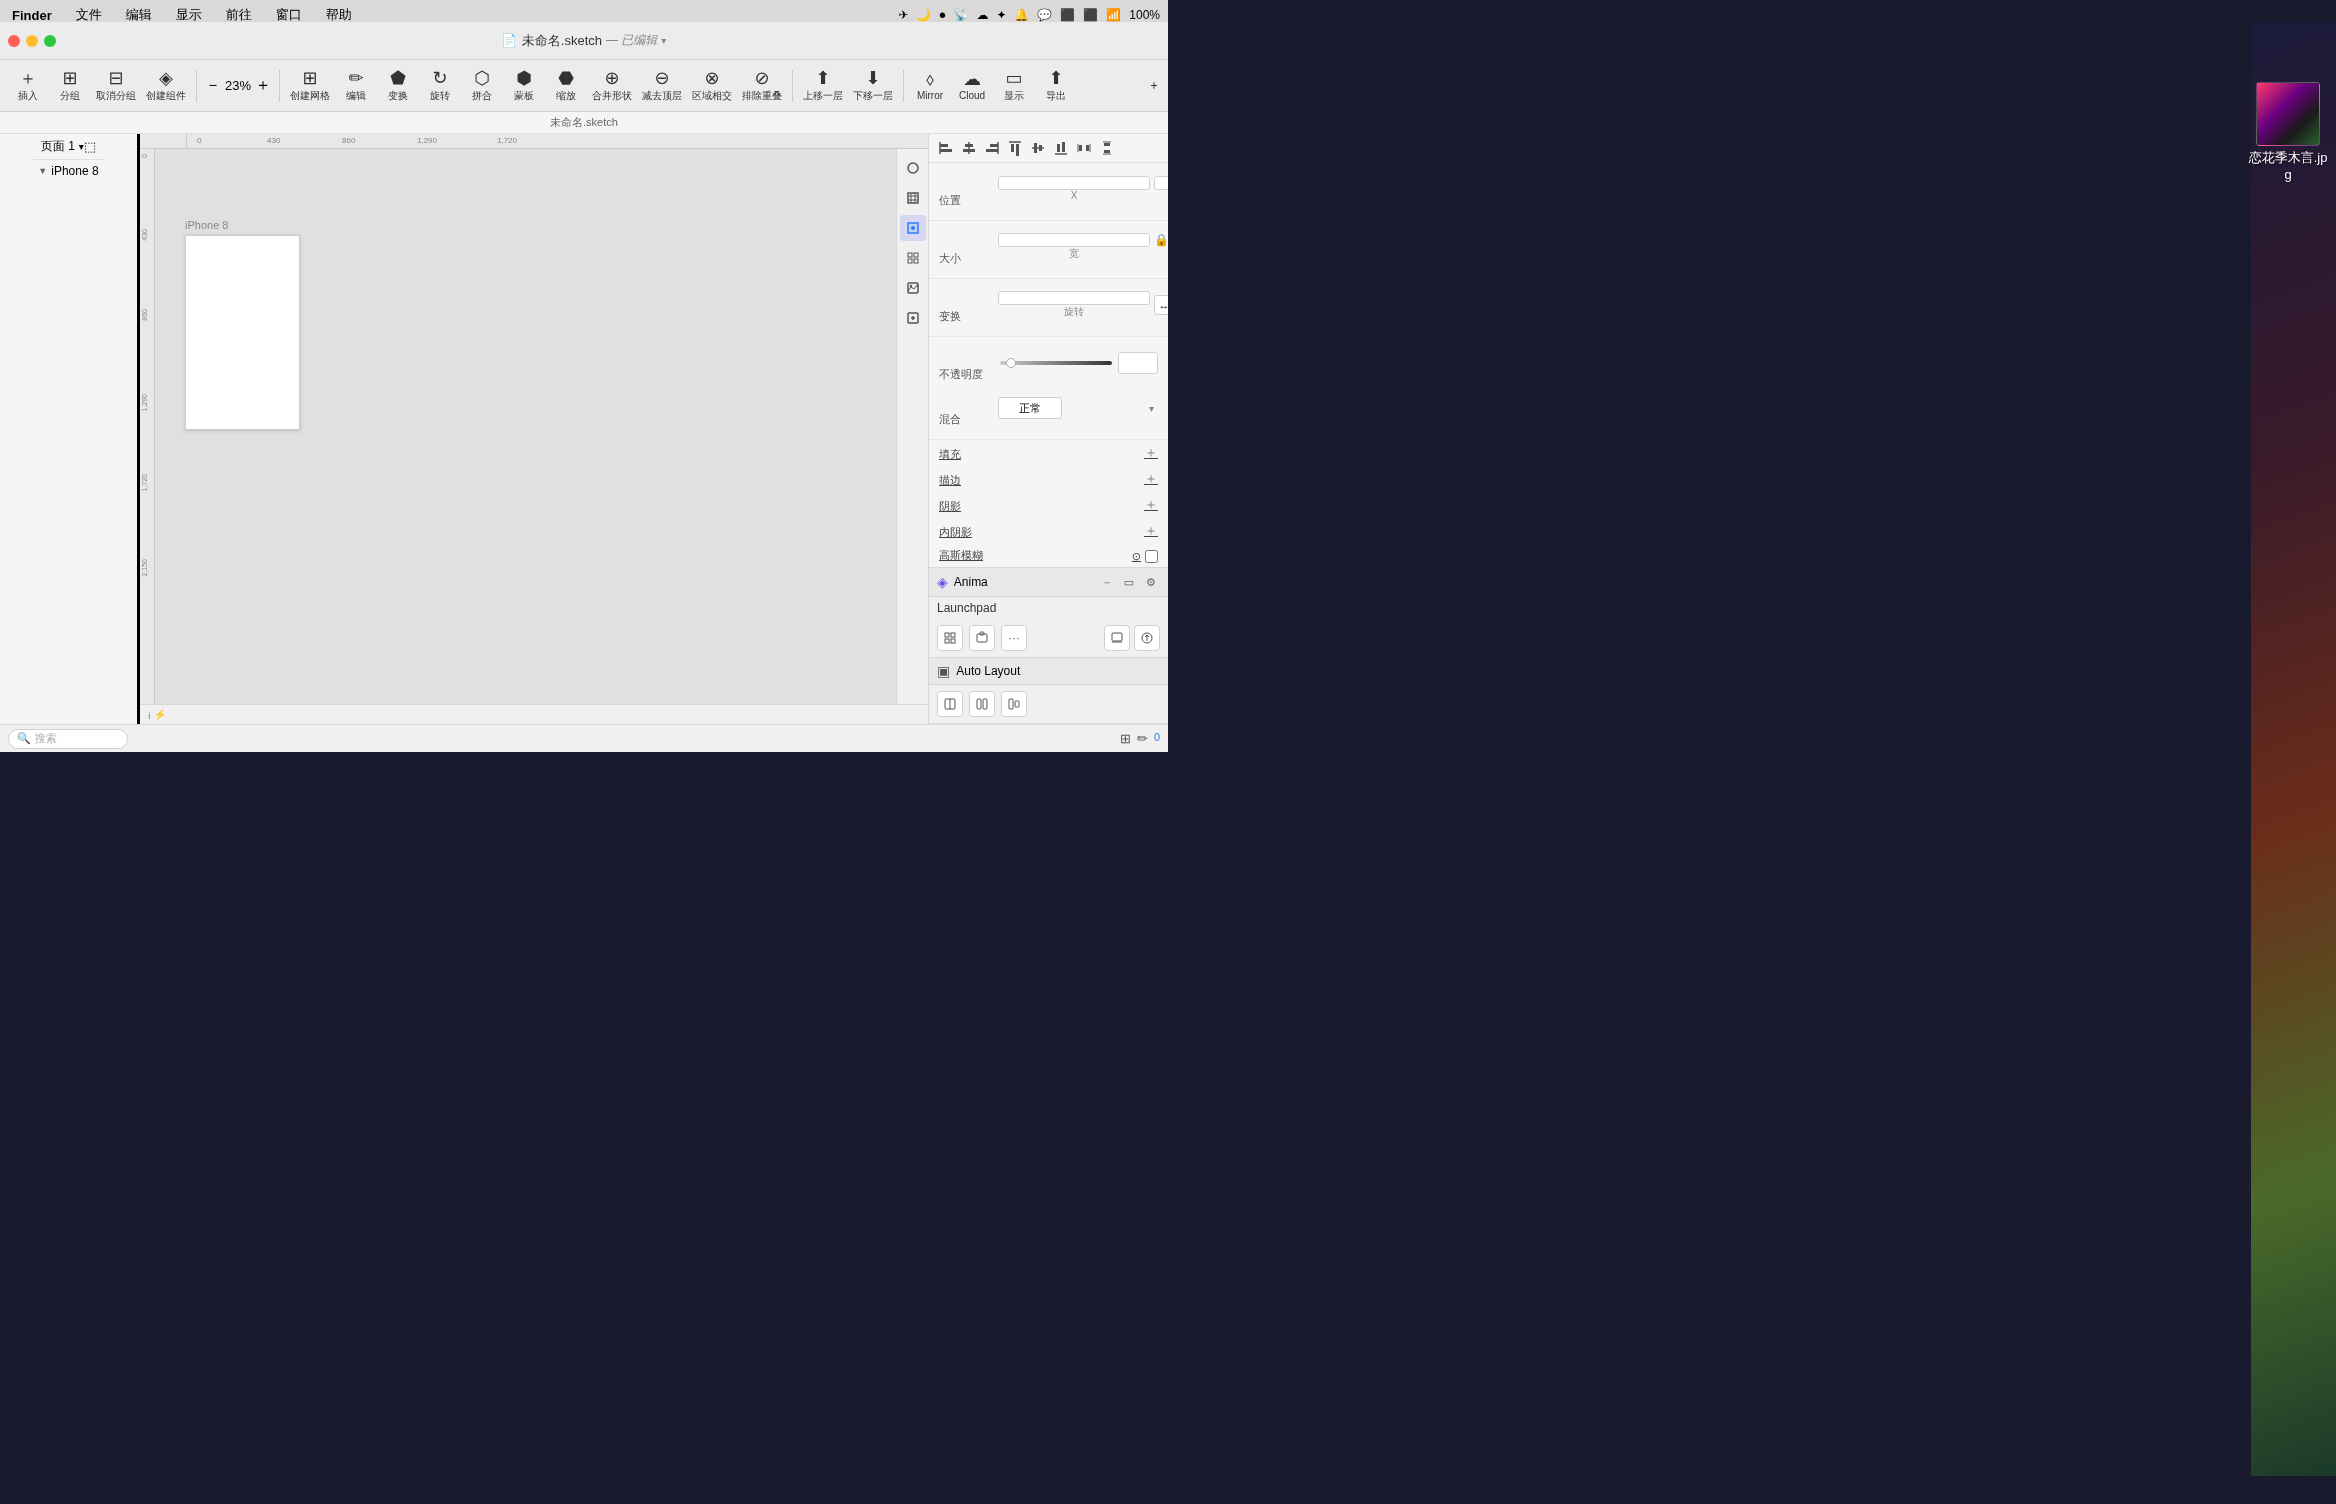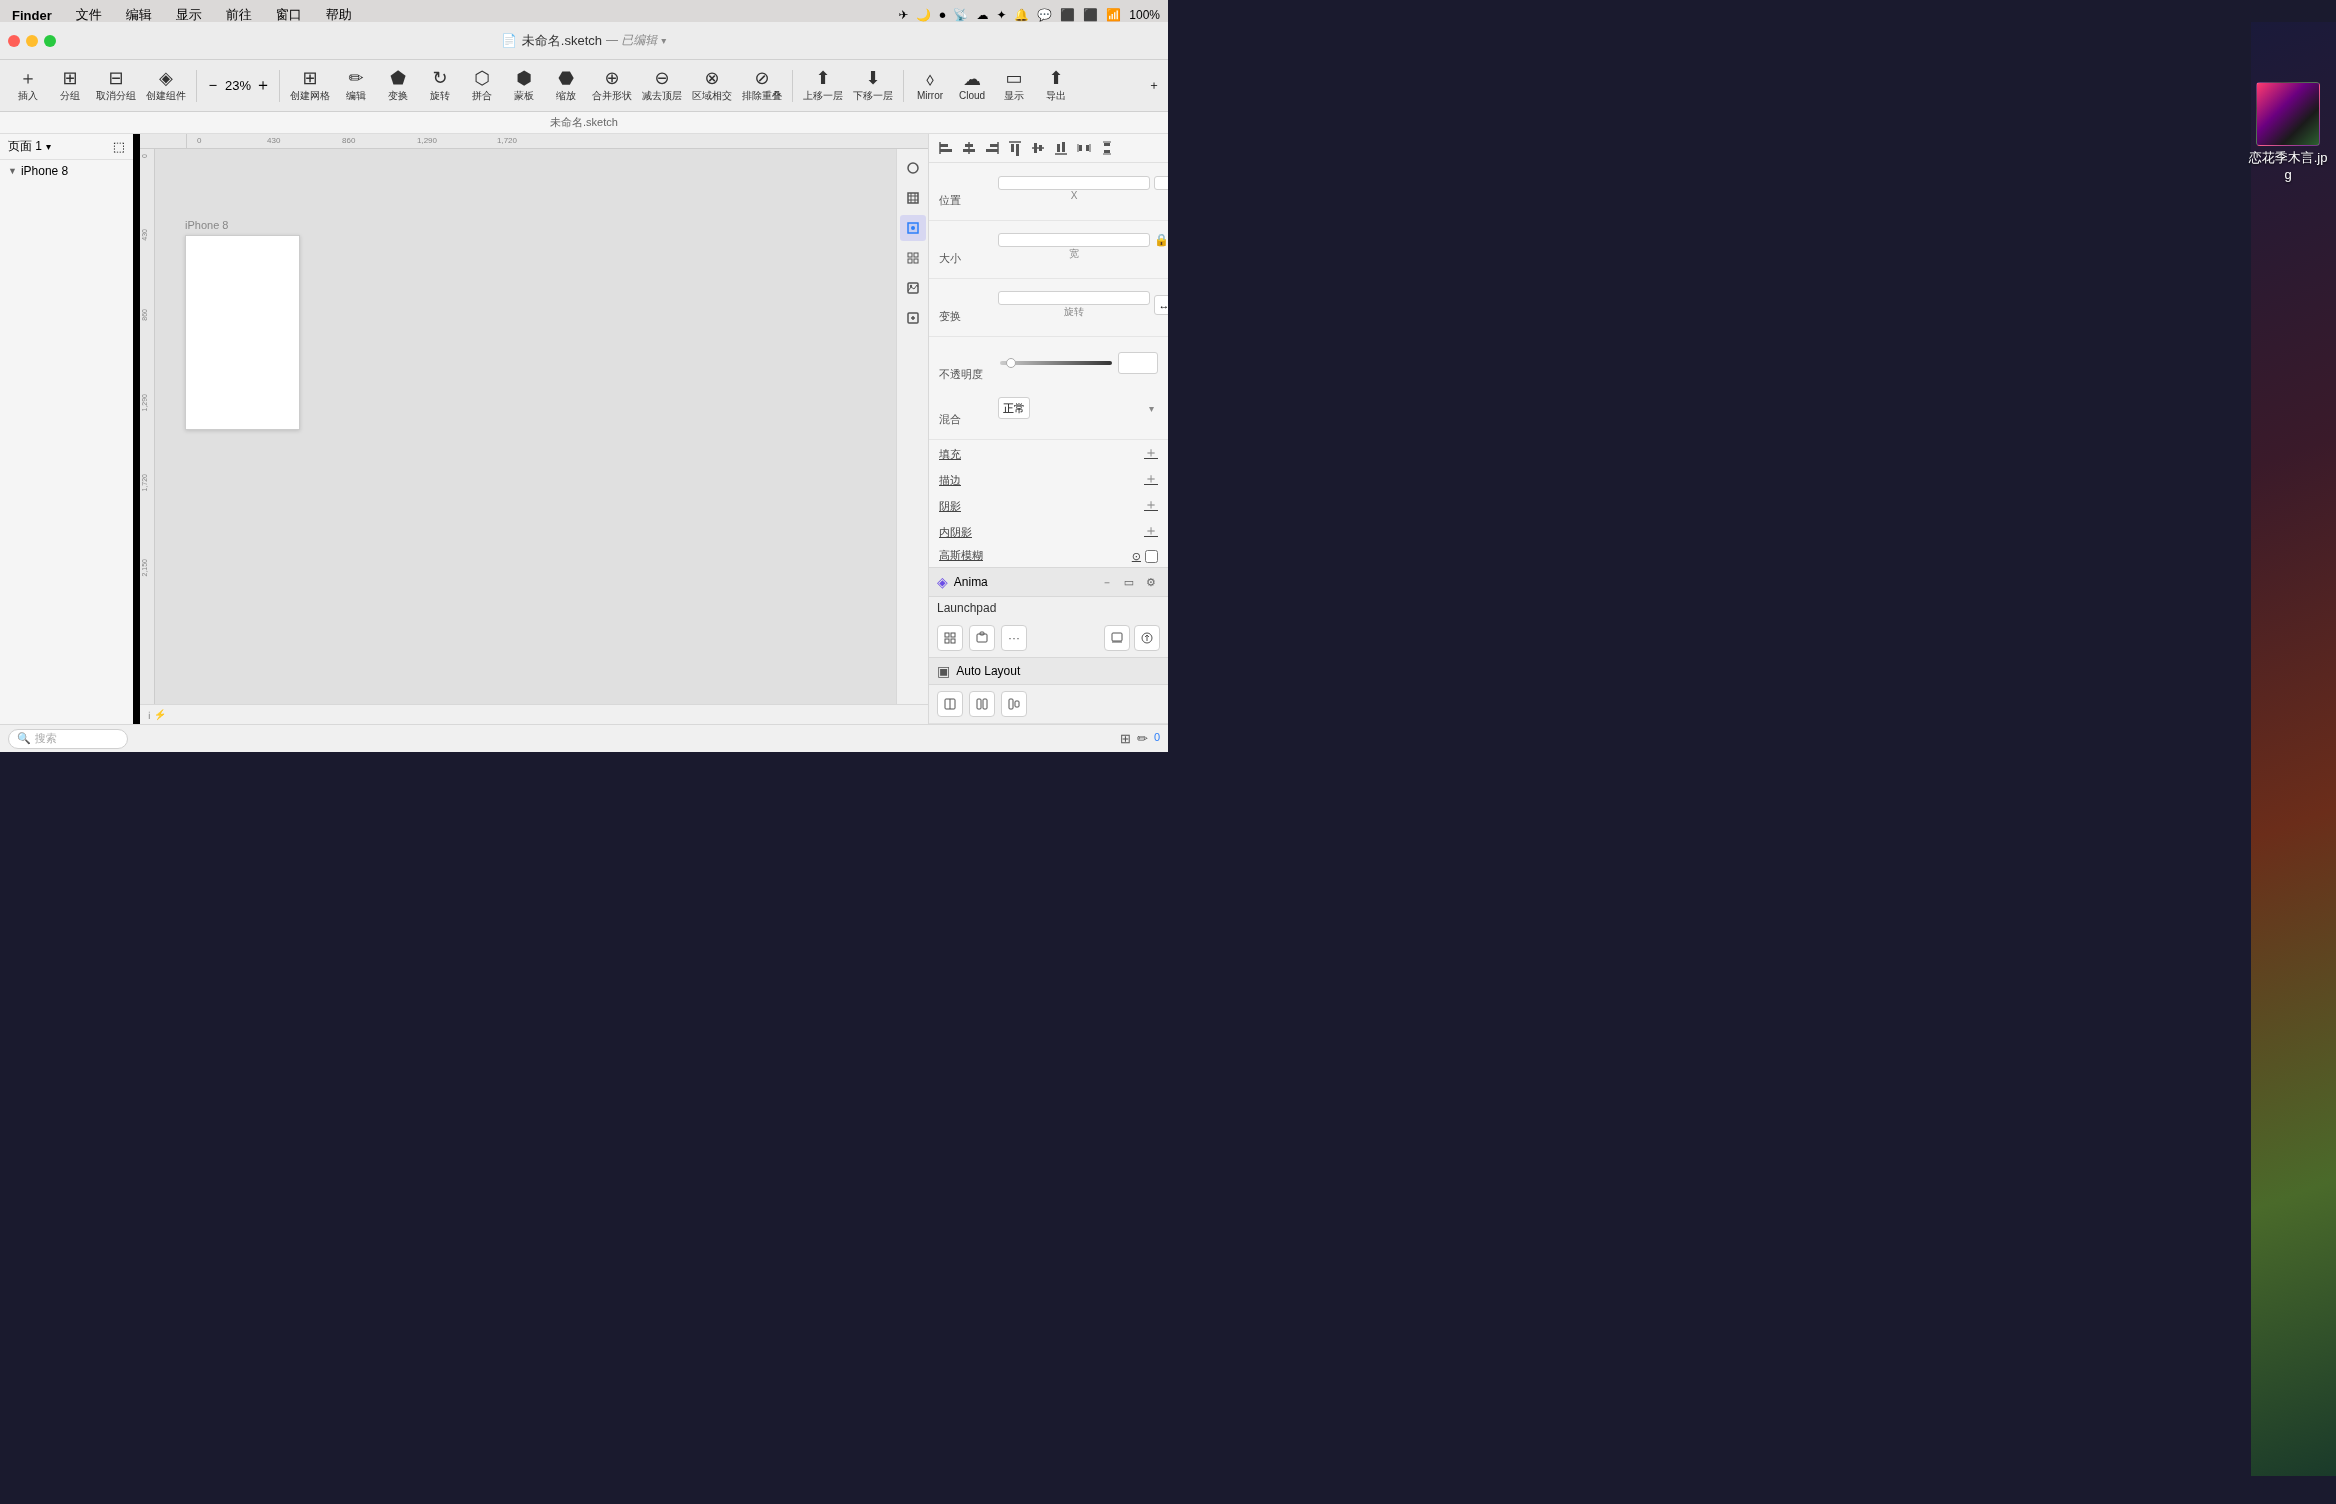--- a/index.html
+++ b/index.html
@@ -144,23 +144,24 @@
     .main-content {
       display: flex;
       flex: 1;
       overflow: hidden;
     }
 
     
     .sidebar {
       width: 140px;
       background: #f5f5f5;
-      border-right: 7px solid #000000;
+      border-right: 3px solid #000000;
       display: flex;
       flex-direction: column;
+      align-items: center;
     }
     .sidebar-header {
       display: flex;
       align-items: center;
       justify-content: space-between;
       padding: 4px 8px;
       border-bottom: 1px solid #e0e0e0;
       font-size: 12px;
     }
     .page-selector {
@@ -443,21 +444,21 @@
       gap: 4px;
     }
 
     
     .prop-select {
       flex: 1;
       height: 22px;
       background: white;
       border: 1px solid #d0d0d0;
       border-radius: 3px;
-      padding: 0 4px;
+      padding: 0 20px;
       font-size: 11px;
       appearance: none;
       -webkit-appearance: none;
     }
     .select-wrapper {
       flex: 1;
       position: relative;
     }
     .select-wrapper::after {
       content: '▾';

